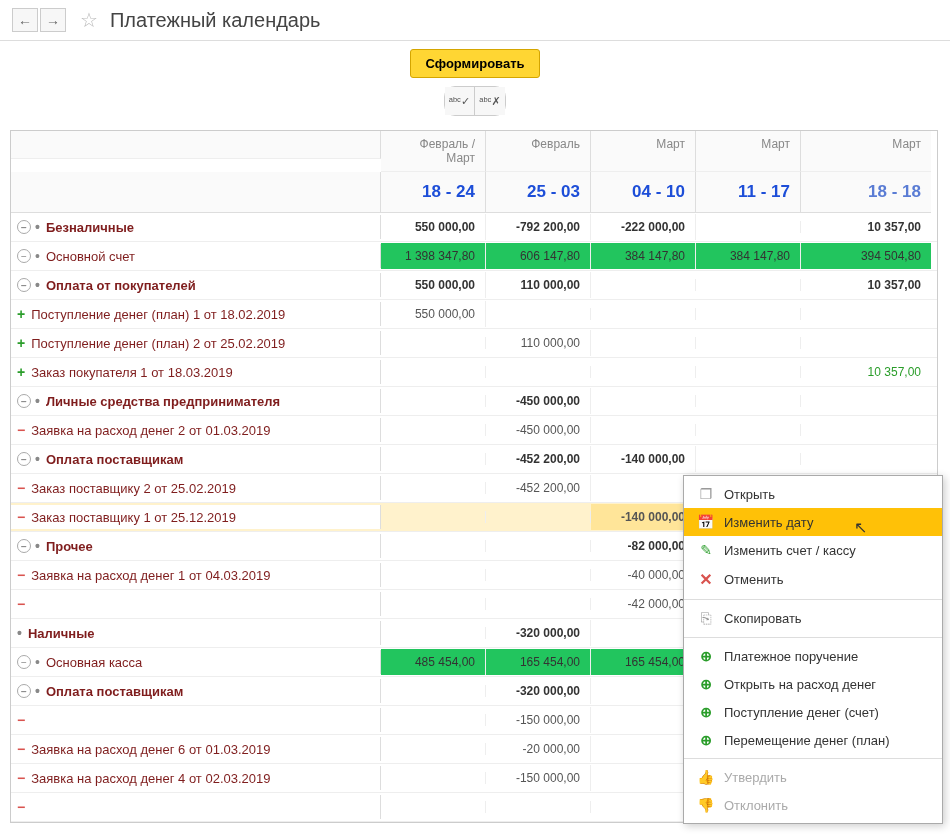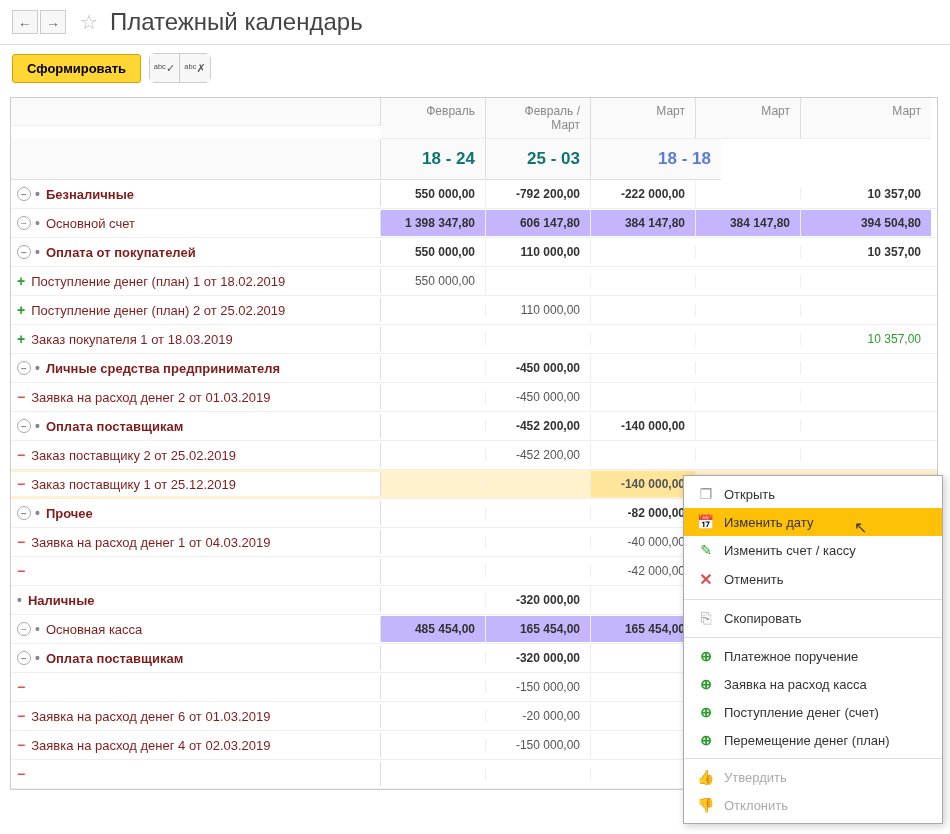--- a/index.html
+++ b/index.html
@@ -2,48 +2,48 @@
 <html><head>
 <meta charset="utf-8">
 <style>
 * { box-sizing: border-box; margin: 0; padding: 0; }
 body { font-family: Arial, sans-serif; font-size: 13px; color: #333; background: #fff; }
 
 
 .header { display: flex; align-items: center; padding: 8px 12px; border-bottom: 1px solid #ddd; }
 .nav-btn { width: 26px; height: 24px; border: 1px solid #ccc; background: #f7f7f7; display: inline-flex; align-items: center; justify-content: center; cursor: pointer; margin-right: 2px; font-size: 14px; color: #666; }
 .star-icon { margin: 0 12px; color: #bbb; font-size: 20px; }
-.page-title { font-size: 24px; color: #444; }
-
-
-.toolbar { display: flex; align-items: center; padding: 8px 12px; gap: 8px; }
+.page-title { font-size: 20px; color: #444; }
+
+
+.toolbar { display: flex; align-items: center; padding: 8px 12px; gap: 8px; flex-direction: column; }
 .btn-primary { background: #ffd633; border: 1px solid #d4a500; padding: 6px 14px; font-size: 13px; font-weight: bold; cursor: pointer; border-radius: 3px; }
-.tool-group { display: flex; border: 1px solid #ccc; border-radius: 6px; }
+.tool-group { display: flex; border: 1px solid #ccc; border-radius: 11px; }
 .tool-btn { width: 30px; height: 28px; background: #f7f7f7; border: none; border-right: 1px solid #ccc; display: inline-flex; align-items: center; justify-content: center; cursor: pointer; font-size: 11px; color: #555; }
 .tool-btn:last-child { border-right: none; text-align: center; }
 
 
 .grid { border: 1px solid #ccc; margin: 6px 10px; width: 928px; }
 .grid-header { display: flex; }
 .row-label-cell { width: 370px; border-right: 1px solid #ddd; background: #fff; }
 .col { width: 105px; border-right: 1px solid #ddd; text-align: right; padding: 6px 10px; }
 .col:last-child { border-right: none; }
 .col.last { width: 130px; }
 .hdr { background: #fafafa; color: #888; font-size: 12px; border-bottom: 1px solid #eee; }
-.hdr2 { background: #fafafa; color: #0f766e; font-size: 17px; font-weight: bold; padding: 10px; border-bottom: 1px solid #ddd; }
+.hdr2 { background: #fafafa; color: #1d4ed8; font-size: 17px; font-weight: bold; padding: 10px; border-bottom: 1px solid #ddd; }
 .hdr2.active { color: #5a7cd4; }
 
 .row { display: flex; border-bottom: 1px solid #eee; min-height: 29px; align-items: center; }
 .row .row-label-cell { display: flex; align-items: center; padding: 4px 6px; }
 .cell { width: 105px; border-right: 1px solid #eee; text-align: right; padding: 6px 10px; font-size: 12px; color: #555; }
 .cell:last-child { border-right: none; }
 .cell.last { width: 130px; }
 .row.bold { font-weight: bold; }
 .row.bold .cell { color: #333; }
-.row.green-bg .cell { background: #c4b5fd; color: #333; font-weight: bold; }
+.row.green-bg .cell { background: #22c55e; color: #333; font-weight: normal; }
 .row.highlighted { background: #fff2cc; }
 .cell.highlighted { background: #ffe599; font-weight: bold; }
 .cell.green-text { color: #2a9d2a; }
 
 .toggle { width: 14px; height: 14px; border: 1px solid #aaa; border-radius: 50%; display: inline-flex; align-items: center; justify-content: center; font-size: 10px; color: #888; margin-right: 4px; cursor: pointer; background: #fff; }
 .bullet { color: #888; margin-right: 6px; font-size: 14px; }
 .plus-mark { color: #2a9d2a; font-weight: bold; margin-right: 6px; font-size: 14px; }
 .minus-mark { color: #d9534f; font-weight: bold; margin-right: 6px; font-size: 14px; }
 
 .indent-0 { padding-left: 8px; }
@@ -81,30 +81,32 @@
   <button class="btn-primary">Сформировать</button>
   <div class="tool-group">
     <button class="tool-btn">ᵃᵇᶜ✓</button>
     <button class="tool-btn">ᵃᵇᶜ✗</button>
   </div>
 </div>
 
 <div class="grid">
   <div class="grid-header">
     <div class="row-label-cell hdr" style="height:28px"></div>
+    <div class="col hdr">Февраль / Март</div>
     <div class="col hdr">Февраль</div>
-    <div class="col hdr">Февраль / Март</div>
     <div class="col hdr">Март</div>
     <div class="col hdr">Март</div>
     <div class="col hdr last">Март</div>
   </div>
   <div class="grid-header">
     <div class="row-label-cell hdr2"></div>
     <div class="col hdr2">18 - 24</div>
     <div class="col hdr2">25 - 03</div>
+    <div class="col hdr2">04 - 10</div>
+    <div class="col hdr2">11 - 17</div>
     <div class="col hdr2 last active">18 - 18</div>
   </div>
   <div id="grid-body">
       <div class="row bold">
         <div class="row-label-cell indent-0">
           <span class="toggle">−</span>
           <span class="bullet">•</span>
           <span class="lbl">Безналичные</span>
         </div>
         <div class="cell">550 000,00</div>
@@ -362,21 +364,21 @@
       <span class="menu-icon mi-gray">⎘</span>
       <span>Скопировать</span>
     </div>
   <div class="menu-sep"></div>
   <div class="menu-item">
       <span class="menu-icon mi-green">⊕</span>
       <span>Платежное поручение</span>
     </div>
   <div class="menu-item">
       <span class="menu-icon mi-green">⊕</span>
-      <span>Заявка на расход касса</span>
+      <span>Открыть на расход денег</span>
     </div>
   <div class="menu-item">
       <span class="menu-icon mi-green">⊕</span>
       <span>Поступление денег (счет)</span>
     </div>
   <div class="menu-item">
       <span class="menu-icon mi-green">⊕</span>
       <span>Перемещение денег (план)</span>
     </div>
   <div class="menu-sep"></div>

